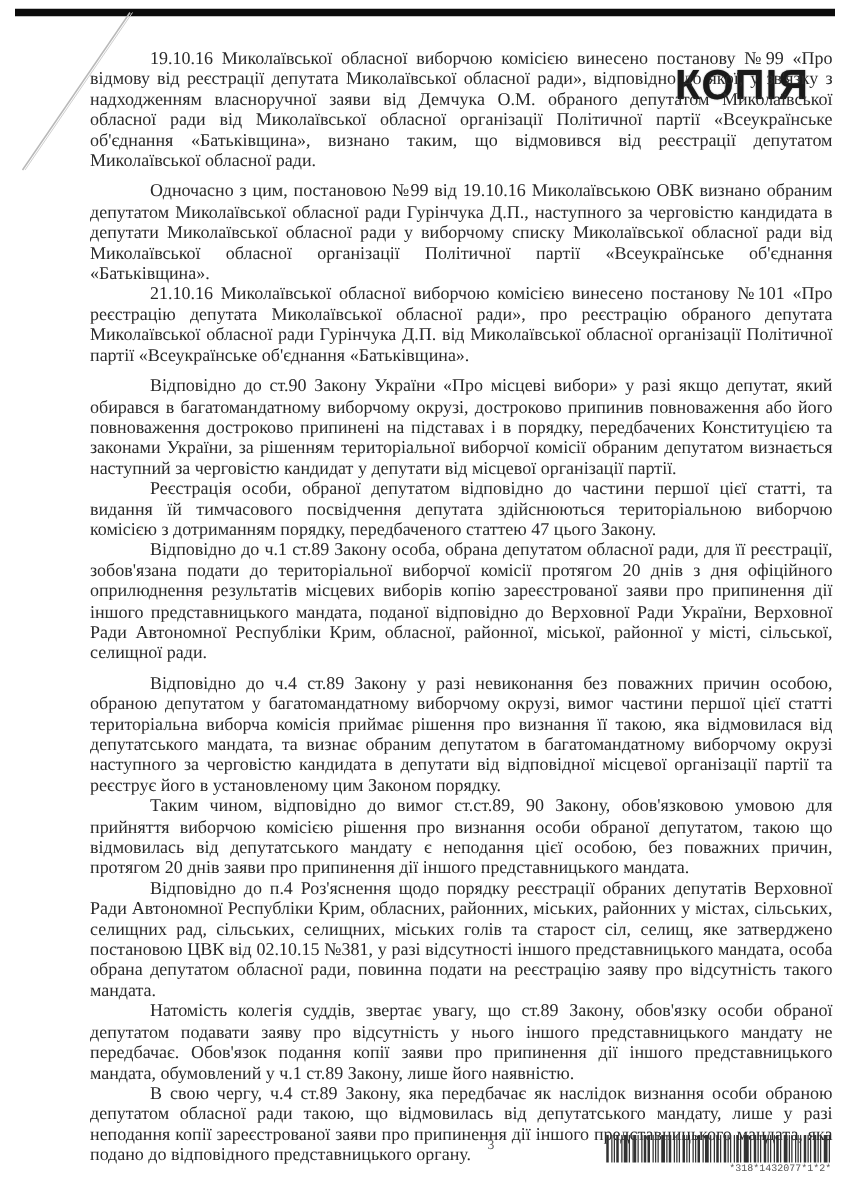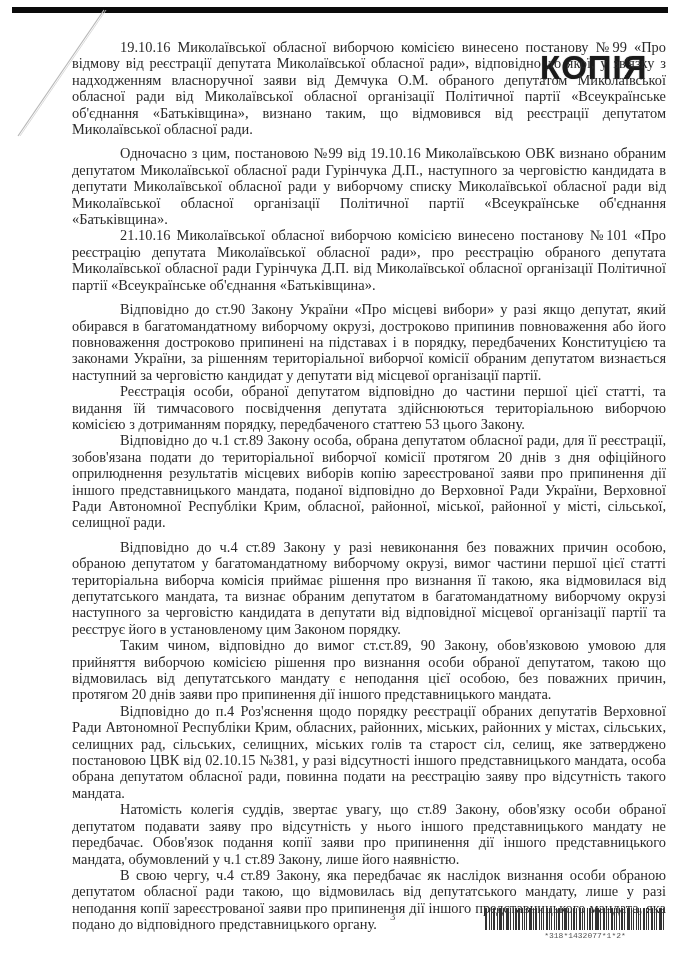--- a/index.html
+++ b/index.html
@@ -36,41 +36,41 @@
     position: absolute; left: 390px; top: 910px;
     font-size: 11px; color: #555;
   }
   .barcode-wrap {
     position: absolute; left: 485px; top: 908px; width: 180px;
   }
   .barcode { display: flex; height: 22px; align-items: stretch; }
   .barcode span { display: block; background: #333; margin-right: 1px; }
   .barcode-text {
     font-family: "Liberation Mono", "DejaVu Sans Mono", monospace;
-    font-size: 8px; color: #555; text-align: center; margin-top: 1px; margin-left: 20px;
+    font-size: 8px; color: #555; text-align: right; margin-top: 1px; margin-left: 20px;
   }
 </style>
 </head>
 <body>
 
 <div class="top-bar"></div>
 
 <svg class="slash-line" viewBox="0 0 120 150">
   <path d="M104 10 L18 136" stroke="#b8b8b8" stroke-width="1.2" fill="none"></path>
   <path d="M106 10 L20 136" stroke="#d0d0d0" stroke-width="0.8" fill="none"></path>
 </svg>
 
 <div class="stamp">КОПІЯ</div>
 
 <div class="doc-body">
   <p>19.10.16 Миколаївської обласної виборчою комісією винесено постанову №99 «Про відмову від реєстрації депутата Миколаївської обласної ради», відповідно до якої, у зв'язку з надходженням власноручної заяви від Демчука О.М. обраного депутатом Миколаївської обласної ради від Миколаївської обласної організації Політичної партії «Всеукраїнське об'єднання «Батьківщина», визнано таким, що відмовився від реєстрації депутатом Миколаївської обласної ради.</p>
   <p class="gap">Одночасно з цим, постановою №99 від 19.10.16 Миколаївською ОВК визнано обраним депутатом Миколаївської обласної ради Гурінчука Д.П., наступного за черговістю кандидата в депутати Миколаївської обласної ради у виборчому списку Миколаївської обласної ради від Миколаївської обласної організації Політичної партії «Всеукраїнське об'єднання «Батьківщина».</p>
   <p>21.10.16 Миколаївської обласної виборчою комісією винесено постанову №101 «Про реєстрацію депутата Миколаївської обласної ради», про реєстрацію обраного депутата Миколаївської обласної ради Гурінчука Д.П. від Миколаївської обласної організації Політичної партії «Всеукраїнське об'єднання «Батьківщина».</p>
   <p class="gap">Відповідно до ст.90 Закону України «Про місцеві вибори» у разі якщо депутат, який обирався в багатомандатному виборчому окрузі, достроково припинив повноваження або його повноваження достроково припинені на підставах і в порядку, передбачених Конституцією та законами України, за рішенням територіальної виборчої комісії обраним депутатом визнається наступний за черговістю кандидат у депутати від місцевої організації партії.</p>
-  <p>Реєстрація особи, обраної депутатом відповідно до частини першої цієї статті, та видання їй тимчасового посвідчення депутата здійснюються територіальною виборчою комісією з дотриманням порядку, передбаченого статтею 53 цього Закону.</p>
+  <p>Реєстрація особи, обраної депутатом відповідно до частини першої цієї статті, та видання їй тимчасового посвідчення депутата здійснюються територіальною виборчою комісією з дотриманням порядку, передбаченого статтею 47 цього Закону.</p>
   <p>Відповідно до ч.1 ст.89 Закону особа, обрана депутатом обласної ради, для її реєстрації, зобов'язана подати до територіальної виборчої комісії протягом 20 днів з дня офіційного оприлюднення результатів місцевих виборів копію зареєстрованої заяви про припинення дії іншого представницького мандата, поданої відповідно до Верховної Ради України, Верховної Ради Автономної Республіки Крим, обласної, районної, міської, районної у місті, сільської, селищної ради.</p>
   <p class="gap">Відповідно до ч.4 ст.89 Закону у разі невиконання без поважних причин особою, обраною депутатом у багатомандатному виборчому окрузі, вимог частини першої цієї статті територіальна виборча комісія приймає рішення про визнання її такою, яка відмовилася від депутатського мандата, та визнає обраним депутатом в багатомандатному виборчому окрузі наступного за черговістю кандидата в депутати від відповідної місцевої організації партії та реєструє його в установленому цим Законом порядку.</p>
   <p>Таким чином, відповідно до вимог ст.ст.89, 90 Закону, обов'язковою умовою для прийняття виборчою комісією рішення про визнання особи обраної депутатом, такою що відмовилась від депутатського мандату є неподання цієї особою, без поважних причин, протягом 20 днів заяви про припинення дії іншого представницького мандата.</p>
   <p>Відповідно до п.4 Роз'яснення щодо порядку реєстрації обраних депутатів Верховної Ради Автономної Республіки Крим, обласних, районних, міських, районних у містах, сільських, селищних рад, сільських, селищних, міських голів та старост сіл, селищ, яке затверджено постановою ЦВК від 02.10.15 №381, у разі відсутності іншого представницького мандата, особа обрана депутатом обласної ради, повинна подати на реєстрацію заяву про відсутність такого мандата.</p>
   <p>Натомість колегія суддів, звертає увагу, що ст.89 Закону, обов'язку особи обраної депутатом подавати заяву про відсутність у нього іншого представницького мандату не передбачає. Обов'язок подання копії заяви про припинення дії іншого представницького мандата, обумовлений у ч.1 ст.89 Закону, лише його наявністю.</p>
   <p>В свою чергу, ч.4 ст.89 Закону, яка передбачає як наслідок визнання особи обраною депутатом обласної ради такою, що відмовилась від депутатського мандату, лише у разі неподання копії зареєстрованої заяви про припинення дії іншого представницького мандата, яка подано до відповідного представницького органу.</p>
 </div>
 
 <div class="page-number">3</div>
 

